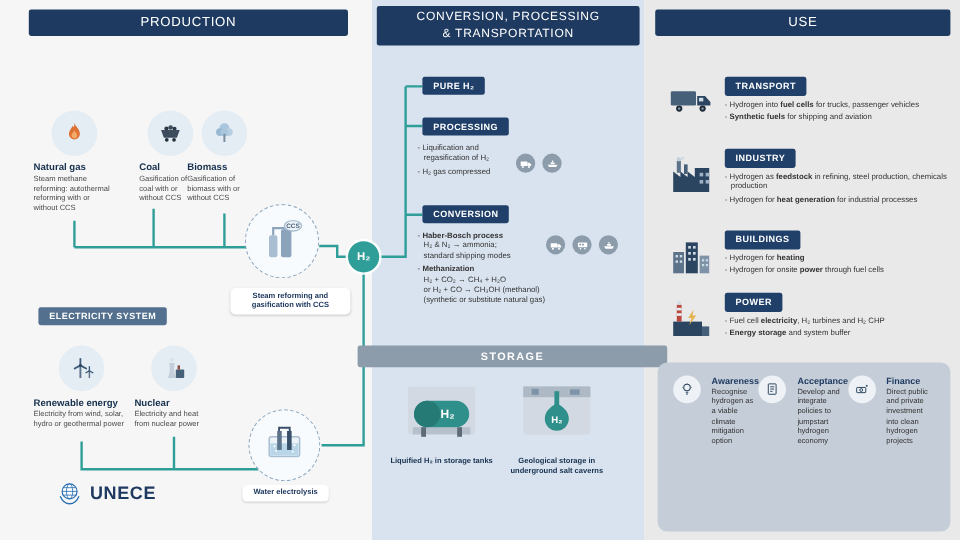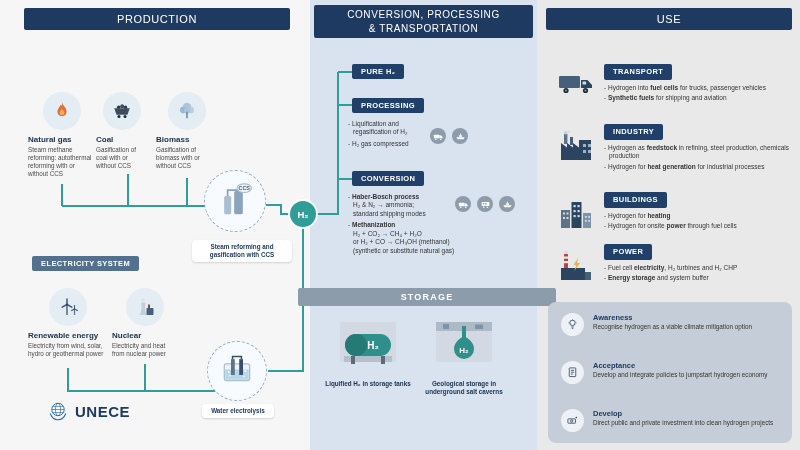--- a/index.html
+++ b/index.html
@@ -26,21 +26,21 @@
   .b::before{content:"- "}
   .dots{position:absolute;z-index:2;display:flex;gap:6px}
   .dot{width:16px;height:16px;border-radius:50%;background:#8c9cab;display:flex;align-items:center;justify-content:center}
   .storage-banner{position:absolute;z-index:2;background:#8c9cab;color:#fff;font-weight:bold;font-size:9px;letter-spacing:1.2px;text-align:center;height:18px;line-height:18px;border-radius:2px}
   .storage-item{position:absolute;z-index:2;text-align:center}
   .storage-label{font-size:6.3px;font-weight:bold;color:#16304e;line-height:1.3;margin-top:4px}
   .use-section{position:absolute;z-index:2;left:556px;width:238px;display:flex;gap:8px}
   .use-icon{width:40px;flex:none;display:flex;justify-content:center;margin-top:6px}
   .use-body{flex:1;font-size:6.5px;color:#333;line-height:1.3}
   .use-body .b{margin-bottom:2px}
-  .policy-box{position:absolute;z-index:2;left:548px;top:302px;width:244px;height:141px;background:#c5ced8;border-radius:8px;padding:11px 13px;display:flex;flex-direction:column;justify-content:space-between}
+  .policy-box{position:absolute;z-index:2;left:548px;top:302px;width:244px;height:141px;background:#c5ced8;border-radius:8px;padding:11px 13px;display:flex;flex-direction:row;justify-content:space-between}
   .policy-item{display:flex;gap:9px;align-items:flex-start}
   .policy-icon{width:23px;height:23px;border-radius:50%;background:#eef1f5;flex:none;display:flex;align-items:center;justify-content:center}
   .policy-title{font-size:7.5px;font-weight:bold;color:#1f3a60}
   .policy-desc{font-size:6.3px;color:#333;line-height:1.3;margin-top:1px}
   .logo{position:absolute;z-index:2;left:46px;top:399px;display:flex;align-items:center;gap:5px}
   .logo-text{font-size:15px;font-weight:bold;color:#1f3a60;letter-spacing:.5px}
 </style>
 </head>
 <body>
 
@@ -59,21 +59,21 @@
     <div class="icon-circle">
       <svg width="22" height="22" viewBox="0 0 24 24">
         <path d="M12 2.5C13 6.5 17 8 17 12.7a5 5 0 0 1-10 0C7 10 9.3 7.8 10.4 5.2 11 6.8 12 7.3 12 2.5Z" fill="#df7134"></path>
         <path d="M12 9.5c.7 1.8 2.6 2.3 2.6 4.4a2.6 2.6 0 0 1-5.2 0c0-2 1.9-2.6 2.6-4.4Z" fill="#f2ac68"></path>
       </svg>
     </div>
     <div class="item-name">Natural gas</div>
     <div class="item-desc">Steam methane reforming: autothermal reforming with or without CCS</div>
   </div>
 
-  <div class="prod-item" style="left:96px;top:92px;width:52px">
+  <div class="prod-item" style="left:116px;top:92px;width:52px">
     <div class="icon-circle">
       <svg width="22" height="22" viewBox="0 0 24 24">
         <circle cx="8.4" cy="7.8" r="1.9" fill="#2c3945"></circle>
           <circle cx="12.2" cy="6.8" r="2.1" fill="#3c4c5c"></circle>
           <circle cx="15.8" cy="7.9" r="1.8" fill="#2c3945"></circle>
         <path d="M3.5 9h17l-2.6 7.2H6.1Z" fill="#3c4c5c"></path>
         <circle cx="8.7" cy="18" r="1.7" fill="#232f3a"></circle>
           <circle cx="15.3" cy="18" r="1.7" fill="#232f3a"></circle>
       </svg>
     </div>
@@ -381,18 +381,18 @@
     </div>
     <div class="policy-item">
       <div class="policy-icon">
         <svg width="13" height="13" viewBox="0 0 24 24" fill="none" stroke="#2b4560" stroke-width="1.5">
           <rect x="3.5" y="9" width="14" height="8" rx="1"></rect>
           <circle cx="10.5" cy="13" r="2.2"></circle>
           <path d="M17.5 6.5h3M19 5v3" stroke-width="1.3"></path>
         </svg>
       </div>
       <div>
-        <div class="policy-title">Develop</div>
+        <div class="policy-title">Finance</div>
         <div class="policy-desc">Direct public and private investment into clean hydrogen projects</div>
       </div>
     </div>
   </div>
 </div>
 
 </body></html>

